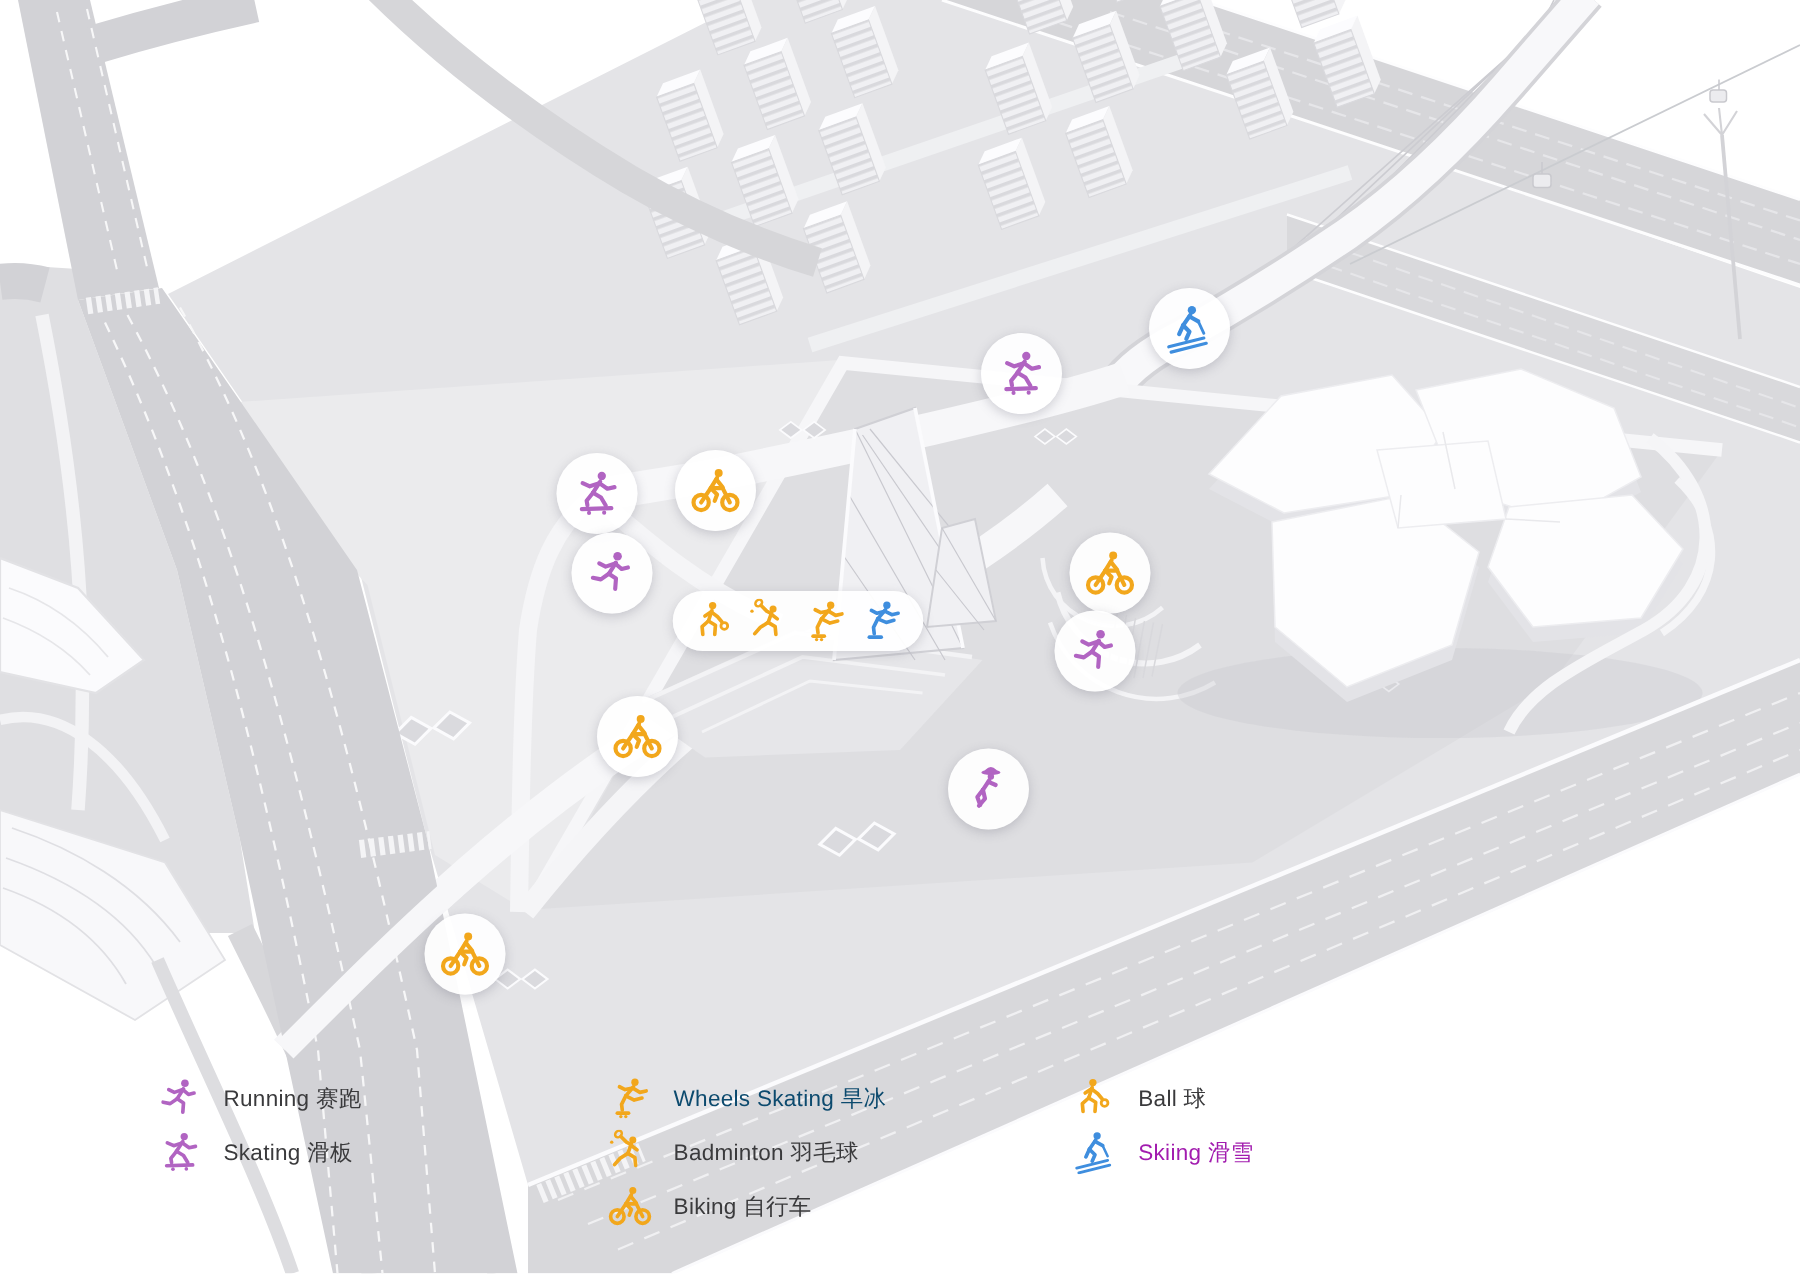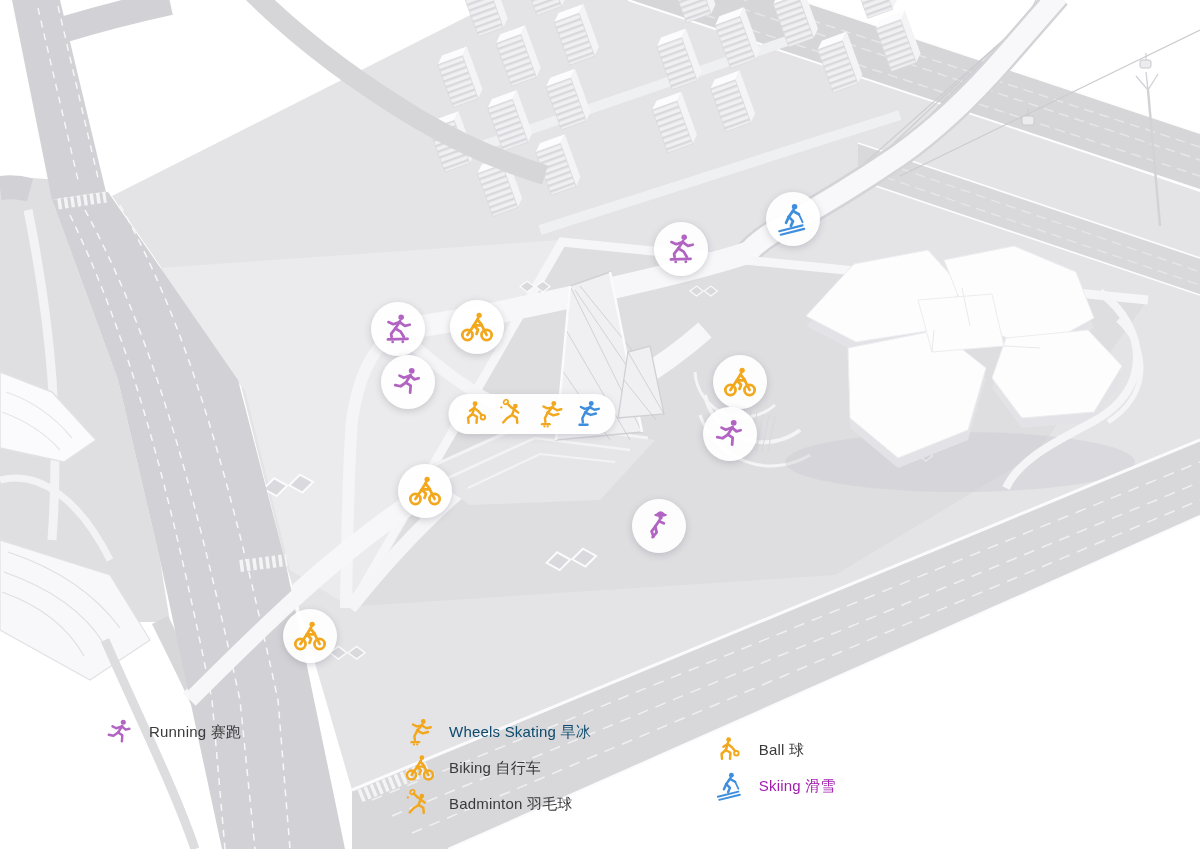--- a/index.html
+++ b/index.html
@@ -15,21 +15,21 @@
     box-shadow:0 2px 7px rgba(110,110,125,.28);display:flex;align-items:center;gap:7px;
     padding:0 13px;transform:translate(-50%,-50%);}
   .group-panel svg{width:30px;height:30px;display:block;}
   
   .legend{position:absolute;left:105px;top:714px;display:flex;gap:58px;}
   .legend-col{display:flex;flex-direction:column;}
   .legend-item{display:flex;align-items:center;height:36px;}
   .legend-icon{width:30px;height:30px;margin-right:14px;flex:0 0 30px;}
   .legend-icon svg{width:30px;height:30px;display:block;}
   .legend-label{font-size:15px;color:#3a3a3c;letter-spacing:.2px;white-space:nowrap;}
-  .col2{margin-left:106px;} .col3{margin-left:66px;justify-content:center;}
+  .col2{margin-left:106px;} .col3{margin-left:66px;}
   .hidden-defs{position:absolute;width:0;height:0;overflow:hidden;}
   .pictogram{fill:none;stroke:currentColor;stroke-width:2.6;stroke-linecap:round;stroke-linejoin:round;}
   .pictogram .fillpart{fill:currentColor;stroke:none;}
 </style>
 </head>
 <body>
 
 <svg class="hidden-defs" aria-hidden="true">
   <defs>
     <symbol id="icon-running" viewBox="0 0 32 32">
@@ -386,45 +386,53 @@
   <div class="legend">
     <div class="legend-col">
       <div class="legend-item">
         <span class="legend-icon" style="color: rgb(177, 100, 194);">
             <svg viewBox="0 0 32 32">
               <use href="#icon-running"></use>
             </svg>
           </span>
         <span class="legend-label" style="color: rgb(58, 58, 60);">Running 赛跑</span>
       </div>
+      <div class="legend-item">
+        <span class="legend-icon" style="color: rgb(177, 100, 194);">
+            <svg viewBox="0 0 32 32">
+              <use href="#icon-skating"></use>
+            </svg>
+          </span>
+        <span class="legend-label" style="color: rgb(58, 58, 60);">Skating 滑板</span>
+      </div>
     </div>
     <div class="legend-col col2">
       <div class="legend-item">
         <span class="legend-icon" style="color: rgb(242, 167, 28);">
             <svg viewBox="0 0 32 32">
               <use href="#icon-wheels-skating"></use>
             </svg>
           </span>
         <span class="legend-label" style="color: #0c4a6e;">Wheels Skating 旱冰</span>
       </div>
       <div class="legend-item">
         <span class="legend-icon" style="color: rgb(242, 167, 28);">
             <svg viewBox="0 0 32 32">
+              <use href="#icon-badminton"></use>
+            </svg>
+          </span>
+        <span class="legend-label" style="color: rgb(58, 58, 60);">Badminton 羽毛球</span>
+      </div>
+      <div class="legend-item">
+        <span class="legend-icon" style="color: rgb(242, 167, 28);">
+            <svg viewBox="0 0 32 32">
               <use href="#icon-biking"></use>
             </svg>
           </span>
         <span class="legend-label" style="color: rgb(58, 58, 60);">Biking 自行车</span>
-      </div>
-      <div class="legend-item">
-        <span class="legend-icon" style="color: rgb(242, 167, 28);">
-            <svg viewBox="0 0 32 32">
-              <use href="#icon-badminton"></use>
-            </svg>
-          </span>
-        <span class="legend-label" style="color: rgb(58, 58, 60);">Badminton 羽毛球</span>
       </div>
     </div>
     <div class="legend-col col3">
       <div class="legend-item">
         <span class="legend-icon" style="color: rgb(242, 167, 28);">
             <svg viewBox="0 0 32 32">
               <use href="#icon-ball"></use>
             </svg>
           </span>
         <span class="legend-label" style="color: rgb(58, 58, 60);">Ball 球</span>

